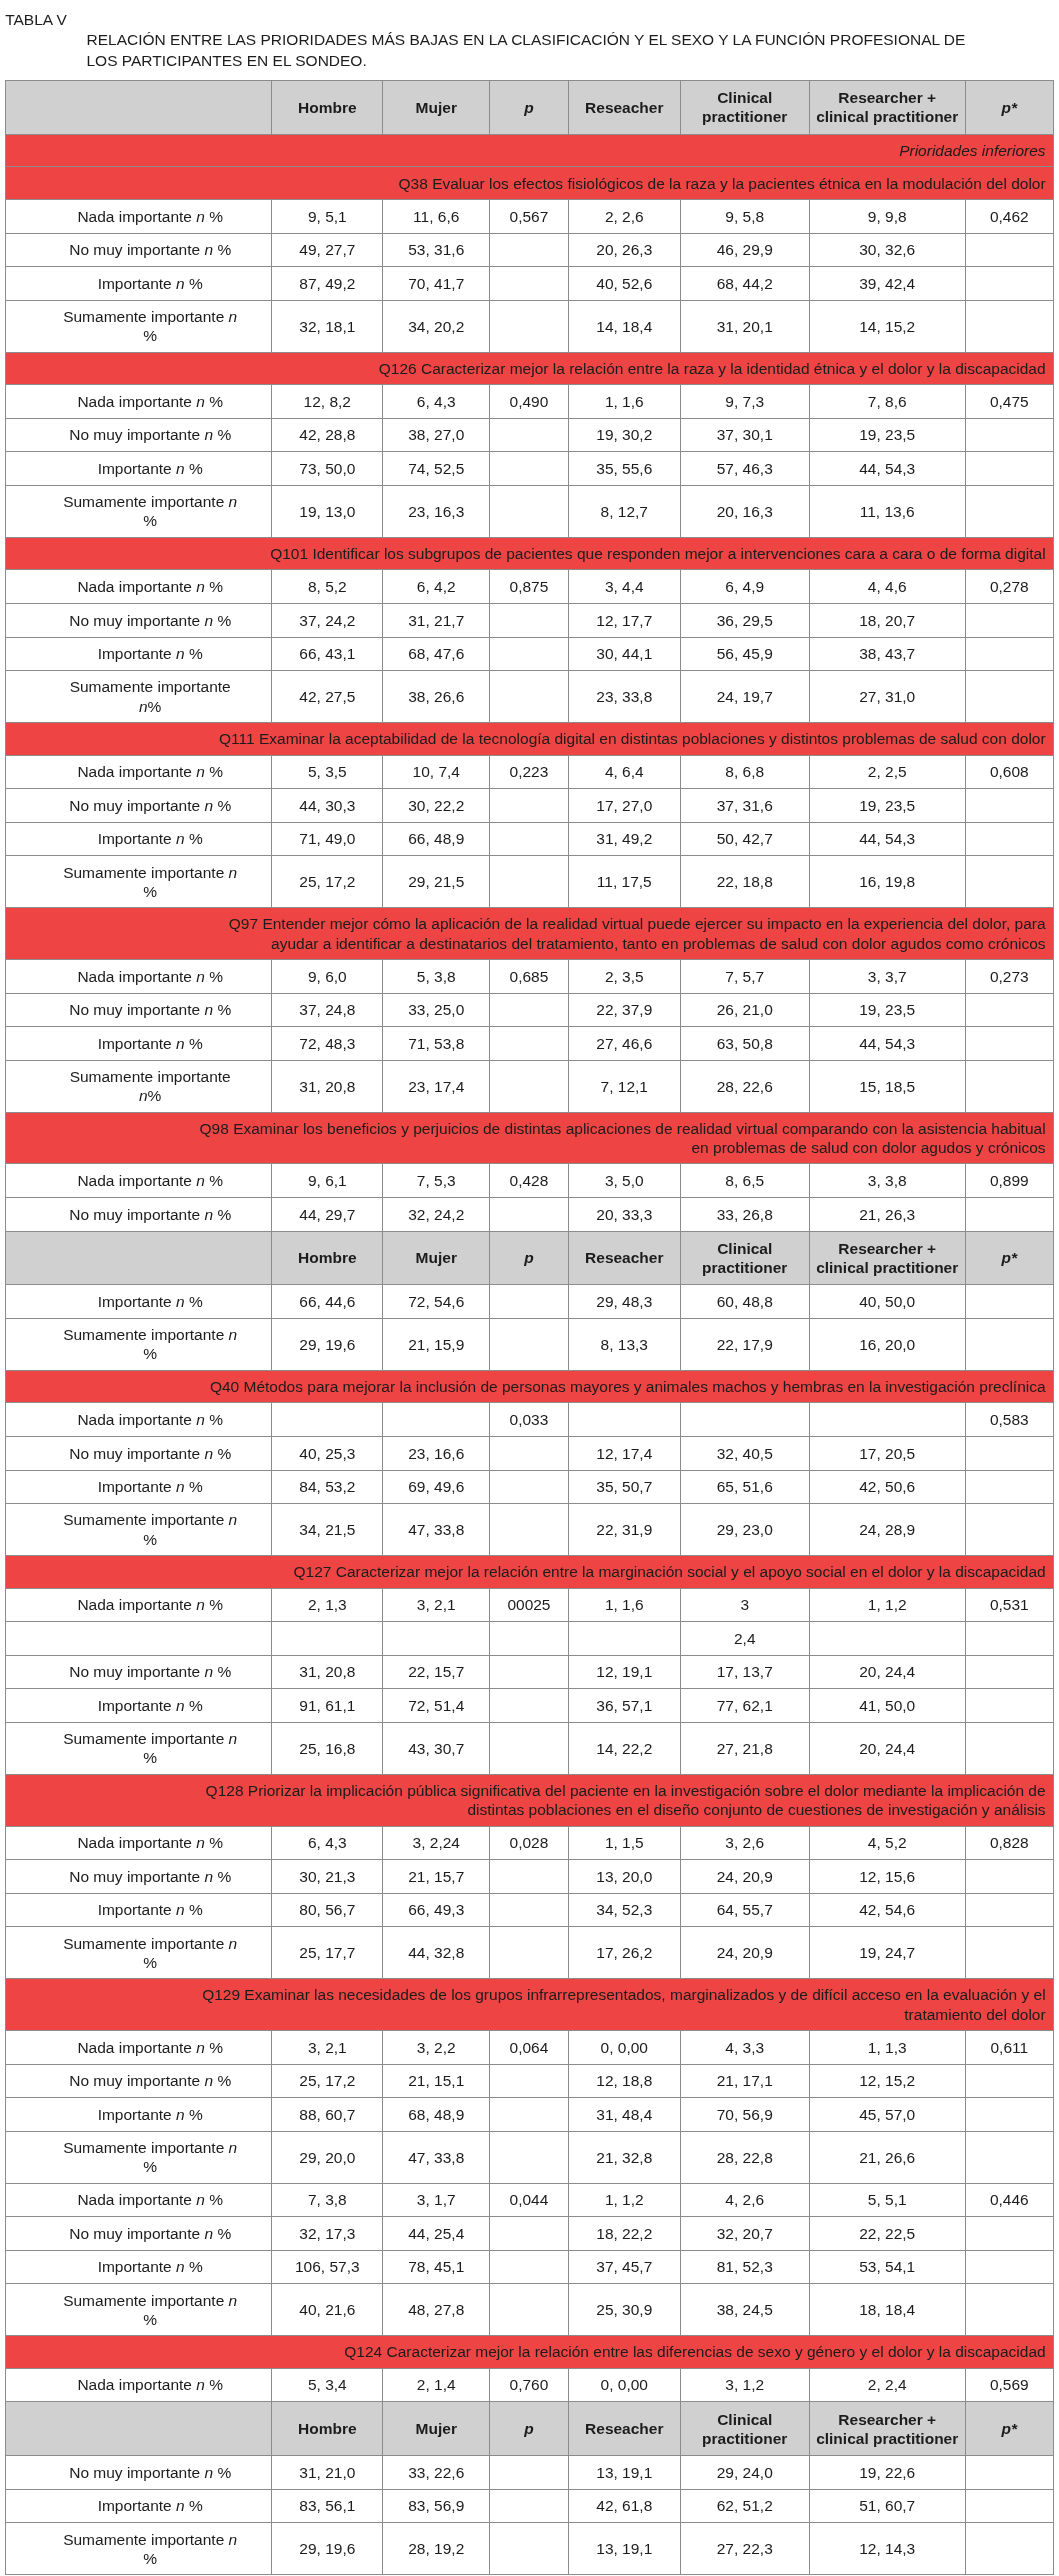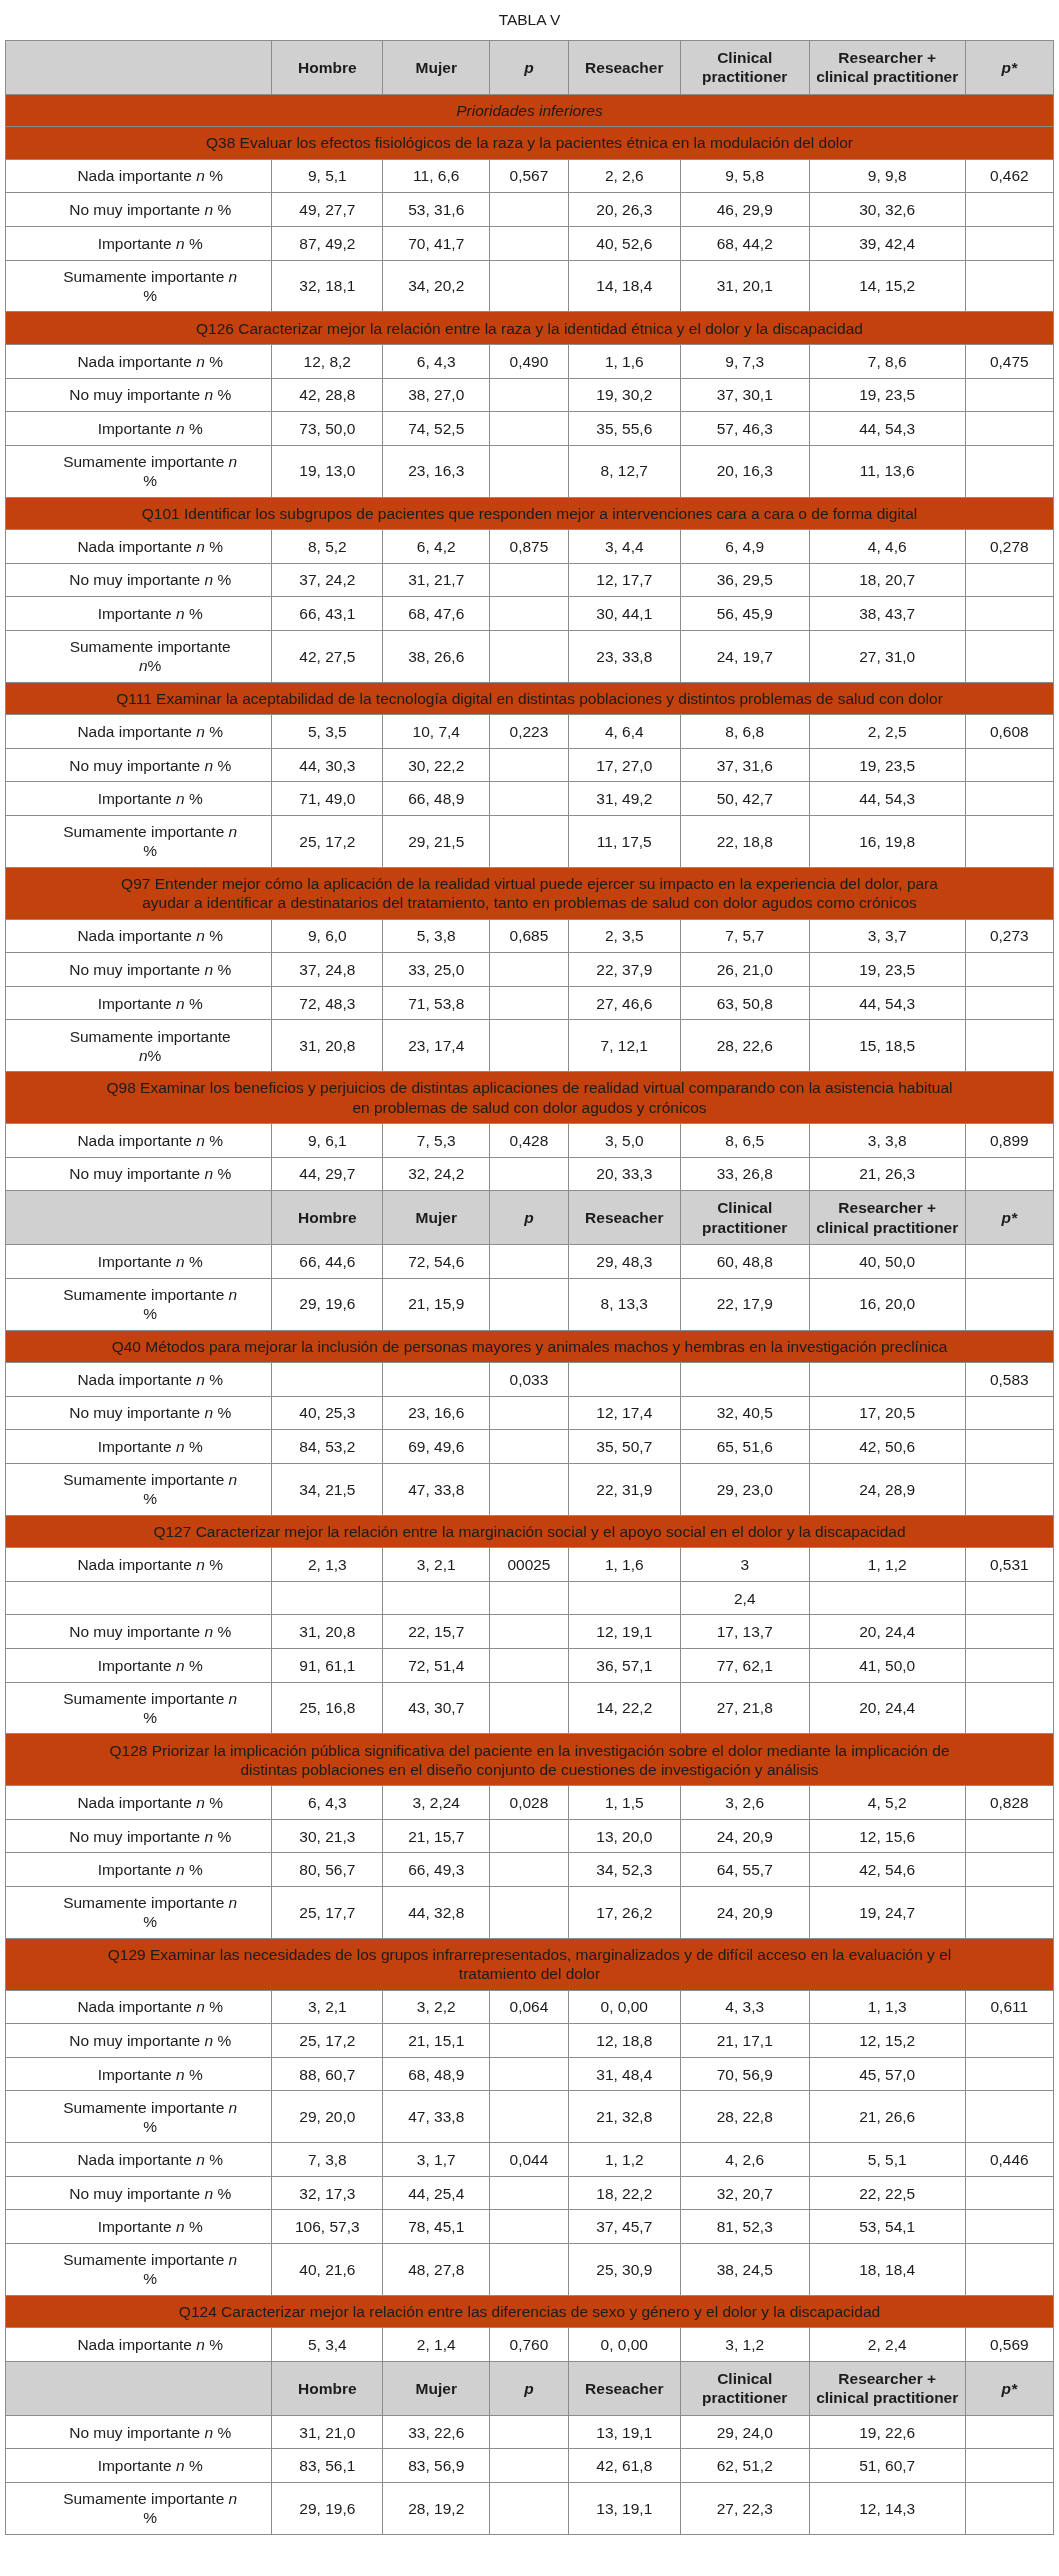--- a/index.html
+++ b/index.html
@@ -1,37 +1,38 @@
 <!DOCTYPE html>
 <html style="font-size:8.2px"><head>
 <meta charset="utf-8">
 <style>
   *{box-sizing:border-box;margin:0;padding:0}
   html,body{background:#ffffff}
   body{width:1059px;min-height:3212px;font-family:"Liberation Sans",sans-serif;color:#1c1c1c}
   .page{width:1059px;padding:8.2px 5.2px 12.4px}
-  .caption{text-align:center;font-size:15.5px;line-height:1.3;margin:2.1px auto 9.3px}
+  .caption{font-size:15.5px;line-height:1.3;margin:2.1px auto 9.3px}
   .caption-line2{max-width:886px;margin:0 auto}
   table.main{width:100%;border-collapse:collapse;table-layout:fixed}
   th,td{border:1px solid #8c8c8c;font-size:15.5px;line-height:1.24;vertical-align:middle;word-wrap:break-word}
   th{background:#d0d0d0;font-weight:bold;text-align:center;padding:7.2px 4.1px}
   th.p-col{font-style:italic}
   td.value-cell{text-align:center;padding:6.7px 3.1px}
   td.label-cell{text-align:center;padding:6.2px 4.1px 6.2px 27px}
-  td.question-cell,td.note-cell{text-align:center;padding:6.2px 7.2px;background:#c2410c}
+  td.question-cell,td.note-cell{text-align:right;padding:6.2px 7.2px;background:#ef4444}
   td.note-cell{font-style:italic}
   .q-text{display:inline-block;max-width:860px;vertical-align:top}
   .label-text{display:inline-block;width:178px;vertical-align:top}
 </style>
 </head>
 <body>
 
 <div class="page">
   <div class="caption">
     <div>TABLA V</div>
+    <div class="caption-line2">RELACIÓN ENTRE LAS PRIORIDADES MÁS BAJAS EN LA CLASIFICACIÓN Y EL SEXO Y LA FUNCIÓN PROFESIONAL DE LOS PARTICIPANTES EN EL SONDEO.</div>
   </div>
 
   <table class="main">
     <colgroup>
       <col style="width:25.4%">
       <col style="width:10.6%">
       <col style="width:10.2%">
       <col style="width:7.5%">
       <col style="width:10.7%">
       <col style="width:12.3%">

